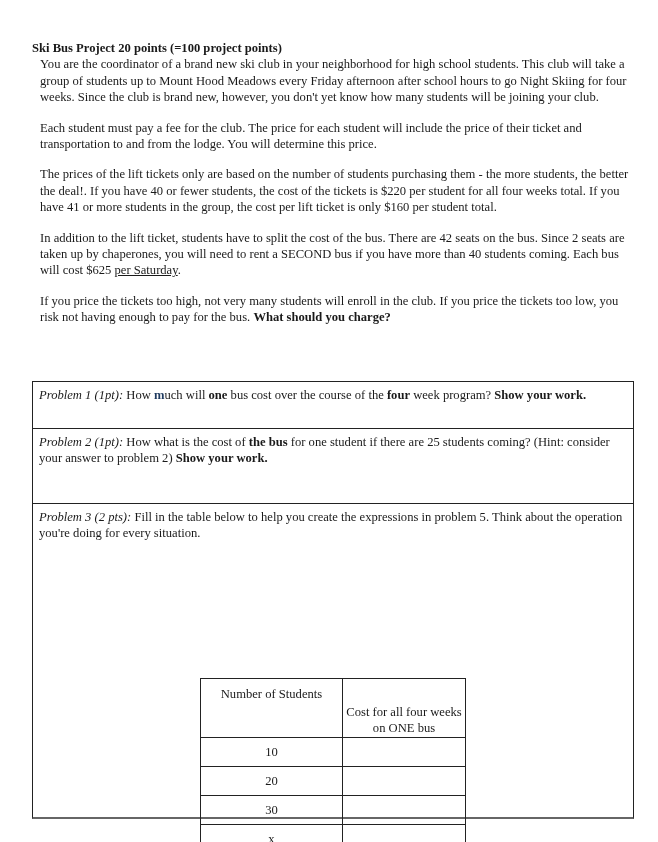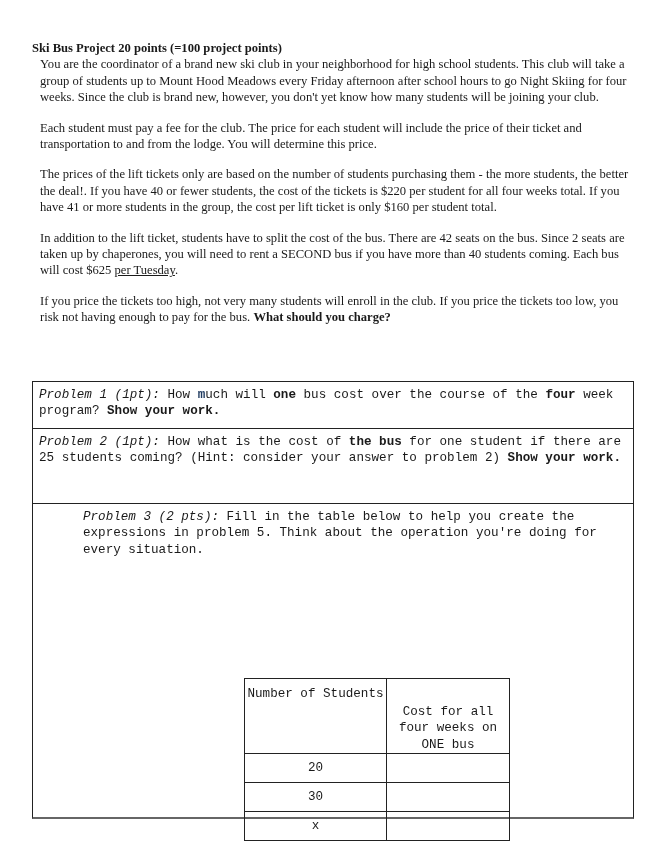--- a/index.html
+++ b/index.html
@@ -36,26 +36,25 @@
     left: 32px;
     top: 381px;
     width: 600px;
     border: 1.3px solid #222;
     border-bottom: 2px solid #666;
   }
   .prob {
     border-bottom: 1.3px solid #222;
     padding: 5px 6px 4px 6px;
     box-sizing: border-box;
-    font-family: Liberation Mono, monospace;
   }
   .prob:last-child { border-bottom: none; }
   .prob-1 { height: 47px; }
   .prob-2 { height: 75px; }
-  .prob-3 { height: 313px; margin-left: 44px; }
+  .prob-3 { height: 313px; }
   .prob-label { font-style: italic; }
   b { font-weight: bold; }
   u { text-decoration: underline; }
   .table-wrap {
     position: absolute;
     left: 167px;
     top: 174px;
   }
   table {
     border-collapse: collapse;
@@ -72,41 +71,45 @@
   .bus-m { font-weight: bold; color: #1f3a5f; }
 </style>
 </head>
 <body>
 
 <div class="page">
   <p class="title">Ski Bus Project 20 points (=100 project points)</p>
   <p class="para-intro">You are the coordinator of a brand new ski club in your neighborhood for high school students. This club will take a group of students up to Mount Hood Meadows every Friday afternoon after school hours to go Night Skiing for four weeks. Since the club is brand new, however, you don't yet know how many students will be joining your club.</p>
   <p>Each student must pay a fee for the club. The price for each student will include the price of their ticket and transportation to and from the lodge. You will determine this price.</p>
   <p>The prices of the lift tickets only are based on the number of students purchasing them - the more students, the better the deal!. If you have 40 or fewer students, the cost of the tickets is $220 per student for all four weeks total. If you have 41 or more students in the group, the cost per lift ticket is only $160 per student total.</p>
-  <p><span>In addition to the lift ticket, students have to split the cost of the bus. There are 42 seats on the bus. Since 2 seats are taken up by chaperones, you will need to rent a SECOND bus if you have more than 40 students coming. Each bus will cost $625 </span><u>per Tuesday</u><span>.</span></p>
+  <p><span>In addition to the lift ticket, students have to split the cost of the bus. There are 42 seats on the bus. Since 2 seats are taken up by chaperones, you will need to rent a SECOND bus if you have more than 40 students coming. Each bus will cost $625 </span><u>per Saturday</u><span>.</span></p>
   <p><span>If you price the tickets too high, not very many students will enroll in the club. If you price the tickets too low, you risk not having enough to pay for the bus. </span><b>What should you charge?</b></p>
 </div>
 
 <div class="problems">
   <div class="prob prob-1">
     <span class="prob-label">Problem 1 (1pt):</span><span> How </span><span class="bus-m">m</span><span>uch will </span><b>one</b><span> bus cost over the course of the </span><b>four</b><span> week program? </span><b>Show your work.</b>
   </div>
   <div class="prob prob-2">
     <span class="prob-label">Problem 2 (1pt):</span><span> How what is the cost of </span><b>the bus</b><span> for one student if there are 25 students coming? (Hint: consider your answer to problem 2) </span><b>Show your work.</b>
   </div>
   <div class="prob prob-3" style="position:relative;">
     <span class="prob-label">Problem 3 (2 pts):</span><span> Fill in the table below to help you create the expressions in problem 5. Think about the operation you're doing for every situation.</span>
     <div class="table-wrap">
       <table>
         <tbody>
             <tr>
           <th class="c1">Number of Students</th>
           <th class="c2">Cost for all four weeks on ONE bus</th>
         </tr>
         <tr>
+          <td>10</td>
+          <td></td>
+        </tr>
+        <tr>
           <td>20</td>
           <td></td>
         </tr>
         <tr>
           <td>30</td>
           <td></td>
         </tr>
         <tr>
           <td>x</td>
           <td></td>

